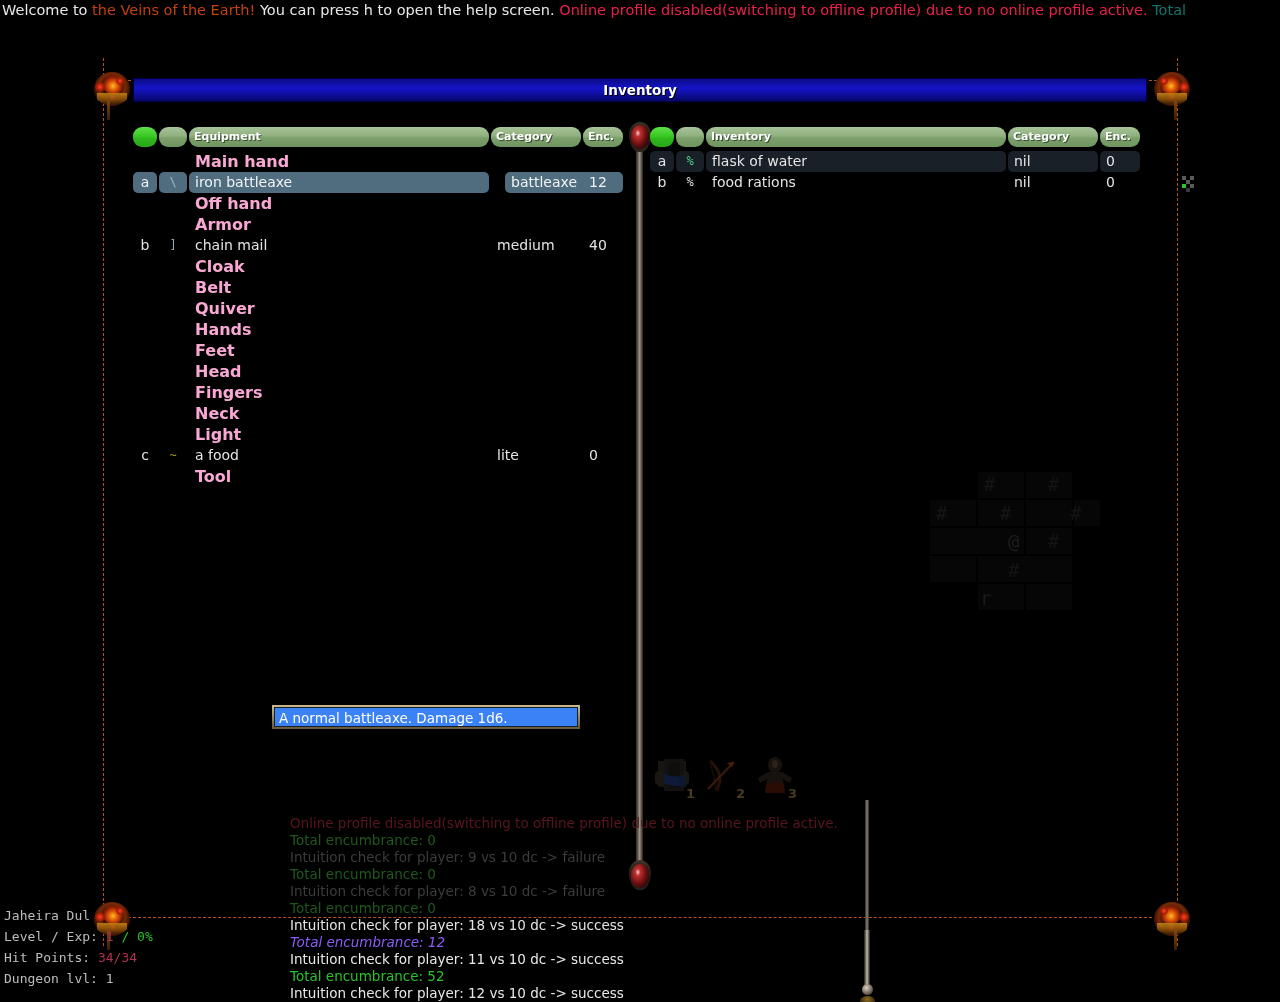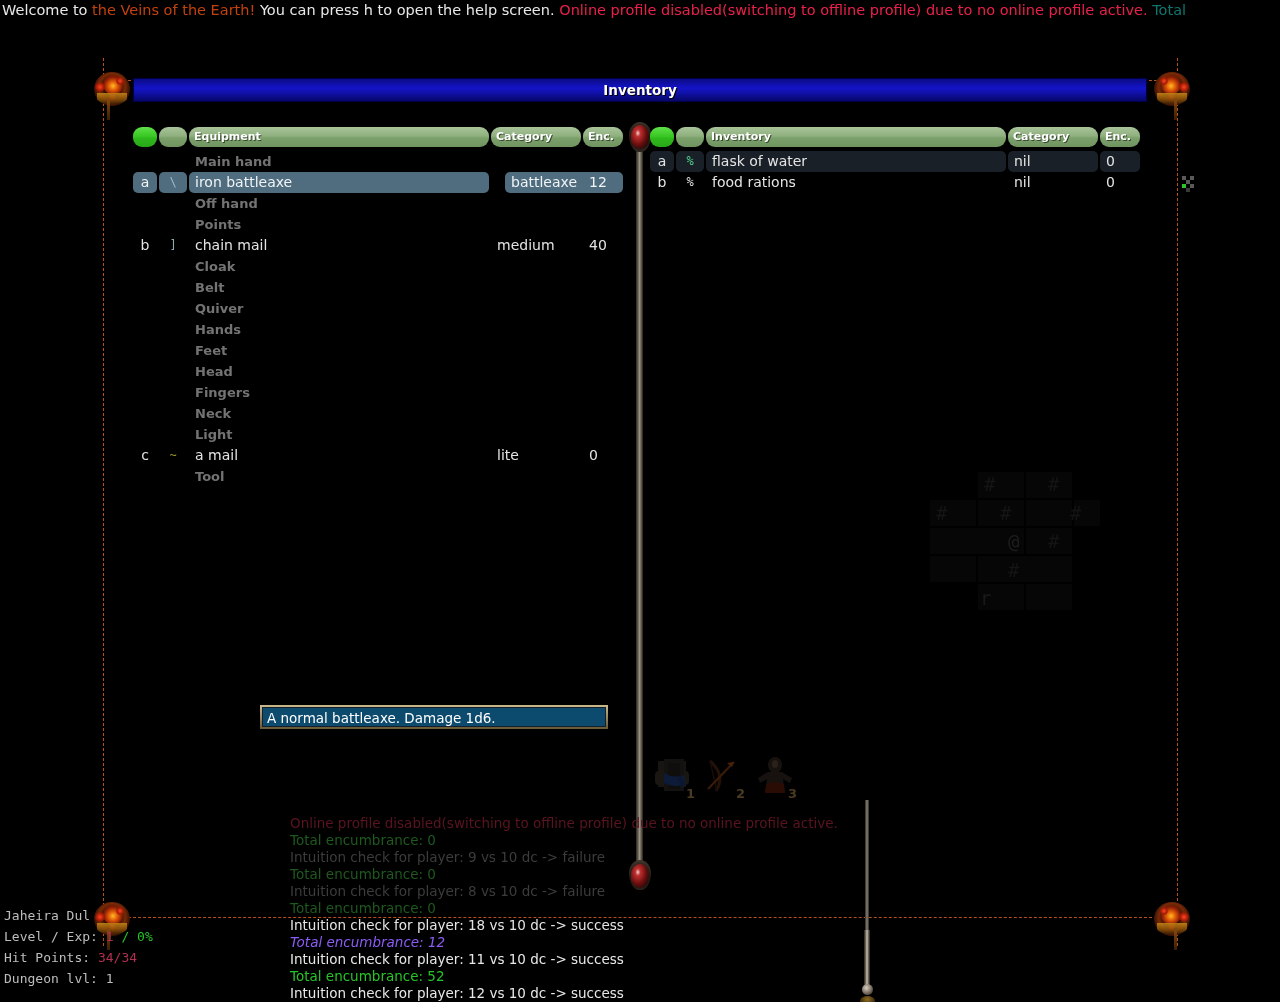--- a/index.html
+++ b/index.html
@@ -55,22 +55,22 @@
     background:linear-gradient(to bottom,#5fe04a 0%,#37c722 48%,#2fb81c 56%,#28a818 100%);
   }
   .rcell{
     position:absolute;height:21px;line-height:21px;border-radius:5px;
     font-size:14px;box-sizing:border-box;padding:0 6px;white-space:nowrap;
     overflow:hidden;color:#e4e4e4;
   }
   .rcell.sel{background:#4f6d7e;color:#f0f4f6;}
   .rcell.cur{background:#1a2028;color:#e4e4e4;}
   .slotlabel{
-    position:absolute;height:21px;line-height:21px;font-size:13px;
-    font-weight:700;color:#737373;padding-left:6px;white-space:nowrap;text-align:right;
+    position:absolute;height:21px;line-height:21px;font-size:16px;
+    font-weight:700;color:#f9a8d4;padding-left:6px;white-space:nowrap;text-align:right;
   }
   .glyph{font-family:"DejaVu Sans Mono","Liberation Mono",monospace;font-size:12px;}
 
   
   #staff{left:636px;top:140px;width:7px;height:735px;
     background:linear-gradient(to right,#2a2620 0%,#6a6155 30%,#9a9185 50%,#6a6155 72%,#221e18 100%);}
   .gem{position:absolute;width:18px;height:24px;border-radius:50%/45%;
     background:radial-gradient(ellipse at 38% 34%,#f0d0d0 0%,#c03030 16%,#6a0e0e 52%,#2a0808 78%,#140404 100%);
     box-shadow:0 0 3px #000;}
   .gemhousing{position:absolute;width:22px;height:30px;border-radius:50% 50% 46% 46%/42% 42% 58% 58%;
@@ -86,22 +86,22 @@
     background:radial-gradient(circle,#ff4422 0%,#a01a04 55%,rgba(0,0,0,0) 80%);}
   .torch .em1{left:9px;top:14px;width:10px;height:10px;}
   .torch .em2{left:30px;top:9px;width:8px;height:8px;}
   .torch .em3{left:22px;top:25px;width:9px;height:9px;}
   .torch .stem{position:absolute;left:21px;top:30px;width:3px;height:22px;
     background:linear-gradient(to bottom,#8a4a10,#3a1e06);}
   .torch .bowl{position:absolute;left:11px;top:25px;width:30px;height:11px;border-radius:0 0 50% 50%;
     background:linear-gradient(to bottom,#c88a18 0%,#8a5208 55%,#3a2003 100%);opacity:.85;}
 
   
-  #tooltip{left:260px;top:705px;width:348px;height:24px;
-    background:#0c4a6e;box-sizing:border-box;
+  #tooltip{left:272px;top:705px;width:308px;height:24px;
+    background:#3b82f6;box-sizing:border-box;
     border:2px solid;border-image:linear-gradient(to bottom,#c8b88a,#6a5c38) 1;
     box-shadow:0 0 0 1px #15202c inset;}
   #tooltip .tt{position:absolute;left:5px;top:0;height:24px;line-height:23px;
     color:#ffffff;font-size:13.5px;white-space:nowrap;}
 
   
   .mapglyph{position:absolute;font-family:"DejaVu Sans Mono","Liberation Mono",monospace;
     font-size:19px;line-height:19px;}
   .mapfloor{position:absolute;background:#060606;}
 
@@ -230,38 +230,38 @@
     <div class="cell hcell" style="left:450px;width:40px;">Enc.</div>
   </div>
   <div id="equip-rows">
       <div class="slotlabel" style="left: 56px; top: 24px;">Main hand</div>
       <div class="rcell sel" style="left: 0px; top: 45px; width: 24px; text-align: center;">a</div>
       <div class="rcell sel glyph" style="left: 26px; top: 45px; width: 28px; text-align: center; color: rgb(159, 184, 196);">\</div>
       <div class="rcell sel" style="left: 56px; top: 45px; width: 300px;">iron battleaxe</div>
       <div class="rcell sel" style="left: 358px; top: 45px; width: 90px; margin-left: 14px;">battleaxe</div>
       <div class="rcell sel" style="left: 450px; top: 45px; width: 40px;">12</div>
       <div class="slotlabel" style="left: 56px; top: 66px;">Off hand</div>
-      <div class="slotlabel" style="left: 56px; top: 87px;">Points</div>
+      <div class="slotlabel" style="left: 56px; top: 87px;">Armor</div>
       <div class="rcell" style="left: 0px; top: 108px; width: 24px; text-align: center;">b</div>
       <div class="rcell glyph" style="left: 26px; top: 108px; width: 28px; text-align: center; color: rgb(143, 168, 180);">]</div>
       <div class="rcell" style="left: 56px; top: 108px; width: 300px;">chain mail</div>
       <div class="rcell" style="left: 358px; top: 108px; width: 90px;">medium</div>
       <div class="rcell" style="left: 450px; top: 108px; width: 40px;">40</div>
       <div class="slotlabel" style="left: 56px; top: 129px;">Cloak</div>
       <div class="slotlabel" style="left: 56px; top: 150px;">Belt</div>
       <div class="slotlabel" style="left: 56px; top: 171px;">Quiver</div>
       <div class="slotlabel" style="left: 56px; top: 192px;">Hands</div>
       <div class="slotlabel" style="left: 56px; top: 213px;">Feet</div>
       <div class="slotlabel" style="left: 56px; top: 234px;">Head</div>
       <div class="slotlabel" style="left: 56px; top: 255px;">Fingers</div>
       <div class="slotlabel" style="left: 56px; top: 276px;">Neck</div>
       <div class="slotlabel" style="left: 56px; top: 297px;">Light</div>
       <div class="rcell" style="left: 0px; top: 318px; width: 24px; text-align: center;">c</div>
       <div class="rcell glyph" style="left: 26px; top: 318px; width: 28px; text-align: center; color: rgb(154, 154, 32);">~</div>
-      <div class="rcell" style="left: 56px; top: 318px; width: 300px;">a mail</div>
+      <div class="rcell" style="left: 56px; top: 318px; width: 300px;">a food</div>
       <div class="rcell" style="left: 358px; top: 318px; width: 90px;">lite</div>
       <div class="rcell" style="left: 450px; top: 318px; width: 40px;">0</div>
       <div class="slotlabel" style="left: 56px; top: 339px;">Tool</div>
     </div>
 </div>
 
 <div class="panel" id="inv-panel" style="left:650px;top:127px;width:490px;height:70px;">
   <div class="hdrow" style="width:490px;">
     <div class="cell hcell active" style="left:0px;width:24px;"></div>
     <div class="cell hcell" style="left:26px;width:28px;"></div>

